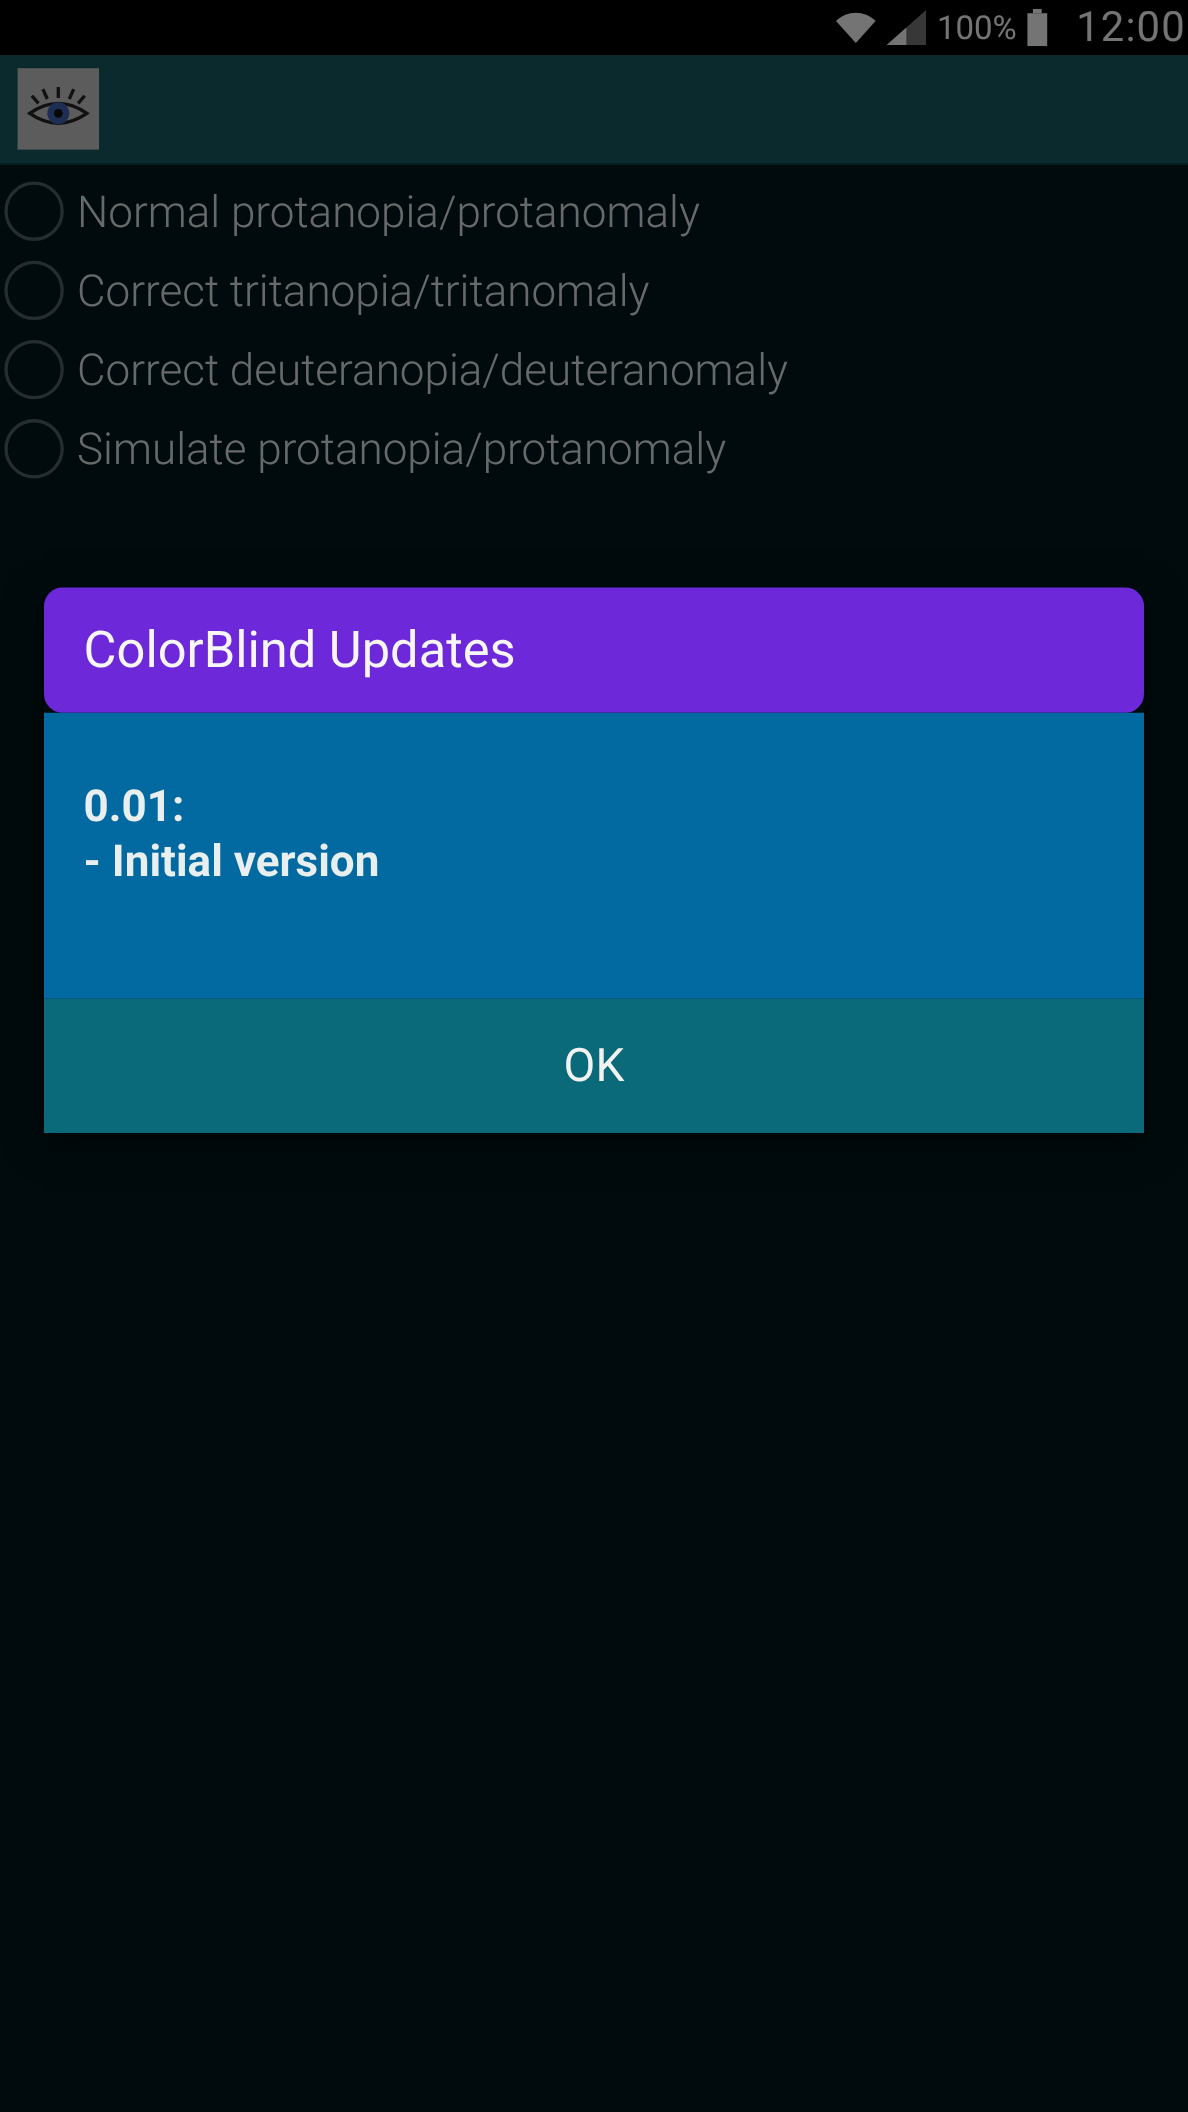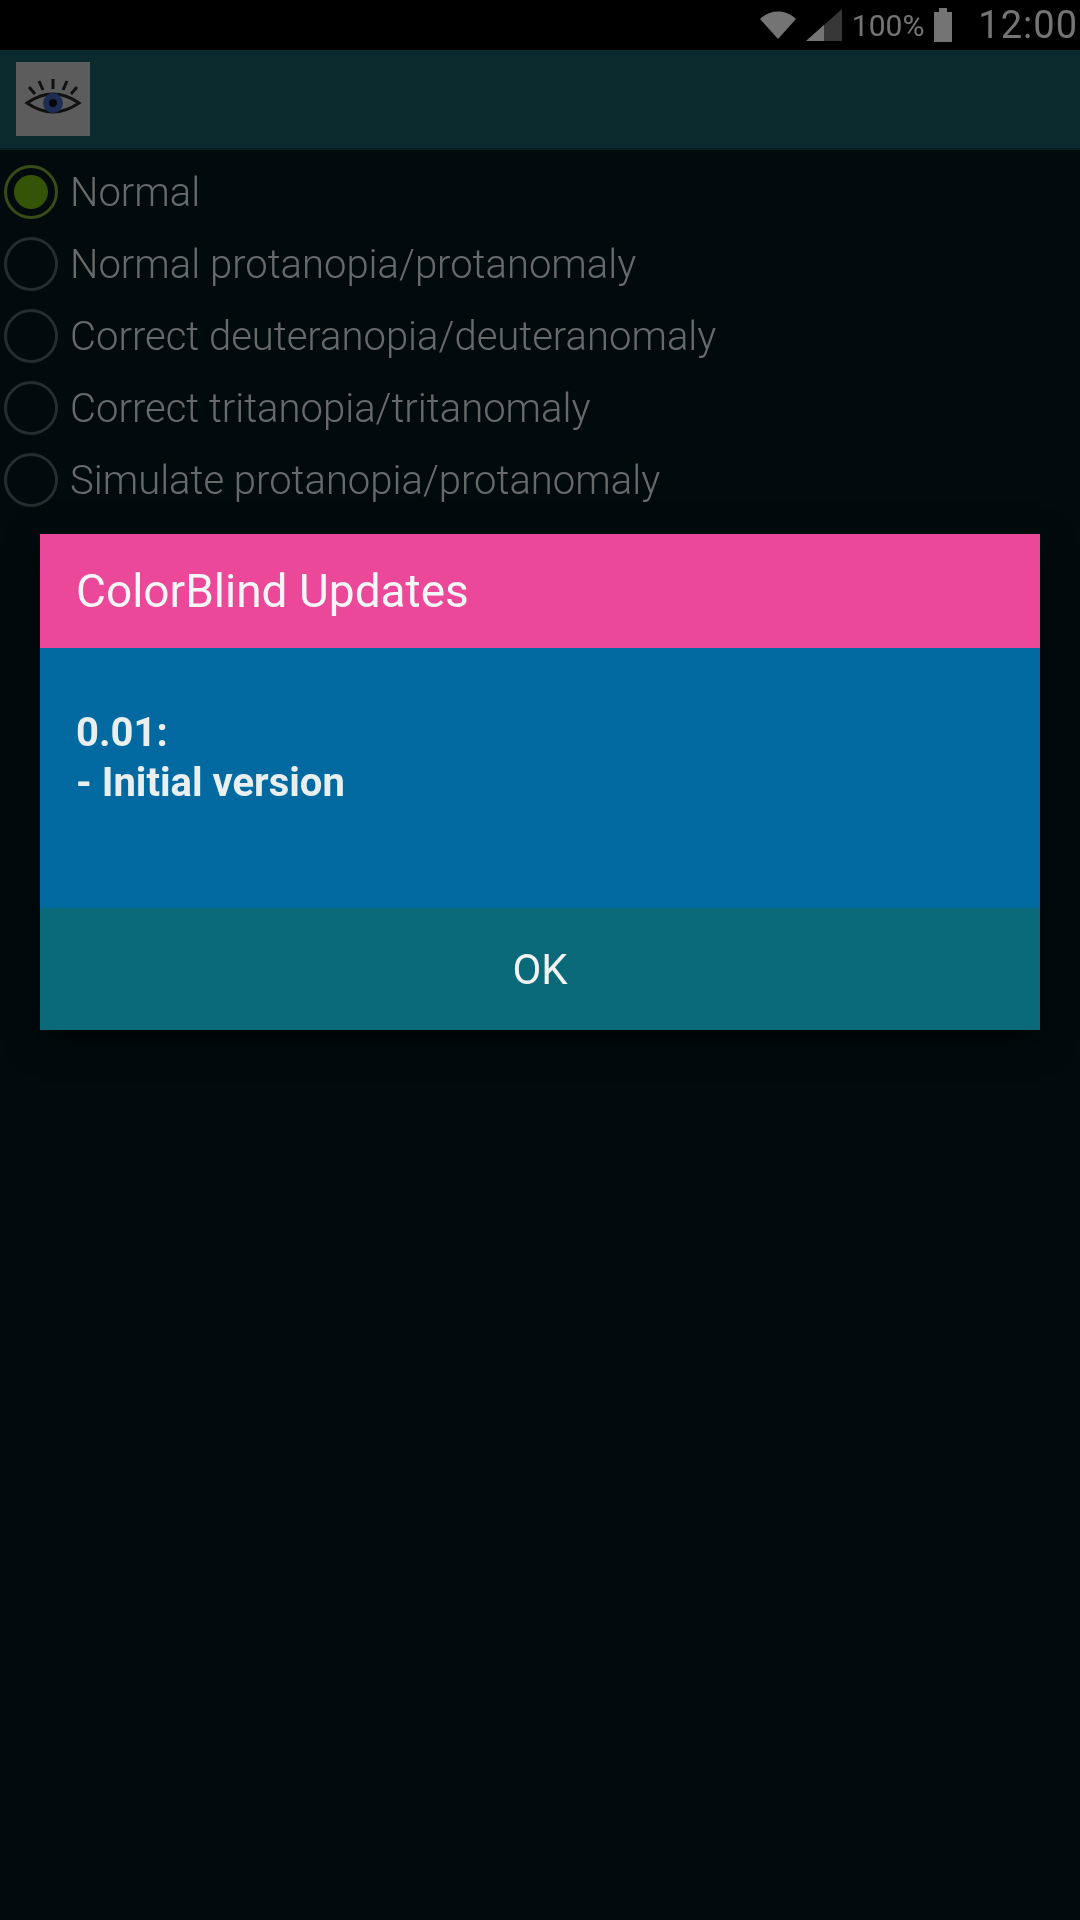--- a/index.html
+++ b/index.html
@@ -103,24 +103,25 @@
   
   .dialog {
     position: absolute;
     left: 40px;
     right: 40px;
     top: 534px;
     z-index: 10;
     box-shadow: 0 10px 30px rgba(0,0,0,0.6);
   }
   .dialog-header {
-    background: #ec4899;
+    background: #6d28d9;
     color: #f6f6f6;
     font-size: 46px;
     padding: 30px 36px;
+    border-radius: 17px;
   }
   .dialog-body {
     background: #0369a1;
     color: #e9efef;
     font-size: 40px;
     line-height: 1.25;
     padding: 60px 36px 90px 36px;
     min-height: 260px;
     white-space: pre-line;
     font-weight: bold;
@@ -181,34 +182,30 @@
       <path d="M4 26 Q30 8 56 26 Q30 44 4 26 Z" fill="none" stroke="#222" stroke-width="3"></path>
 
       <circle cx="30" cy="26" r="10" fill="#3a5aa8"></circle>
       <circle cx="30" cy="26" r="4" fill="#111"></circle>
     </svg>
   </div>
 </div>
 
 <div class="radio-list">
   <div class="radio-row">
-    <span class="radio-circle selected"></span>
-    <span class="radio-label">Normal</span>
-  </div>
-  <div class="radio-row">
     <span class="radio-circle"></span>
     <span class="radio-label">Normal protanopia/protanomaly</span>
   </div>
   <div class="radio-row">
     <span class="radio-circle"></span>
+    <span class="radio-label">Correct tritanopia/tritanomaly</span>
+  </div>
+  <div class="radio-row">
+    <span class="radio-circle"></span>
     <span class="radio-label">Correct deuteranopia/deuteranomaly</span>
-  </div>
-  <div class="radio-row">
-    <span class="radio-circle"></span>
-    <span class="radio-label">Correct tritanopia/tritanomaly</span>
   </div>
   <div class="radio-row">
     <span class="radio-circle"></span>
     <span class="radio-label">Simulate protanopia/protanomaly</span>
   </div>
 </div>
 
 <div class="full-overlay"></div>
 
 <div class="dialog">

